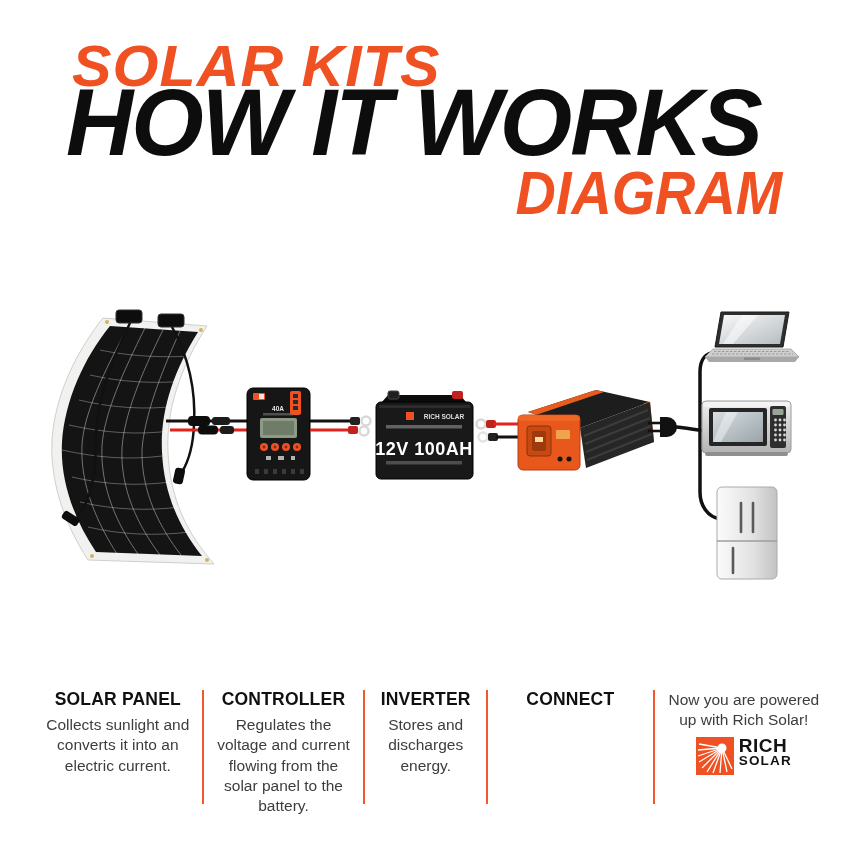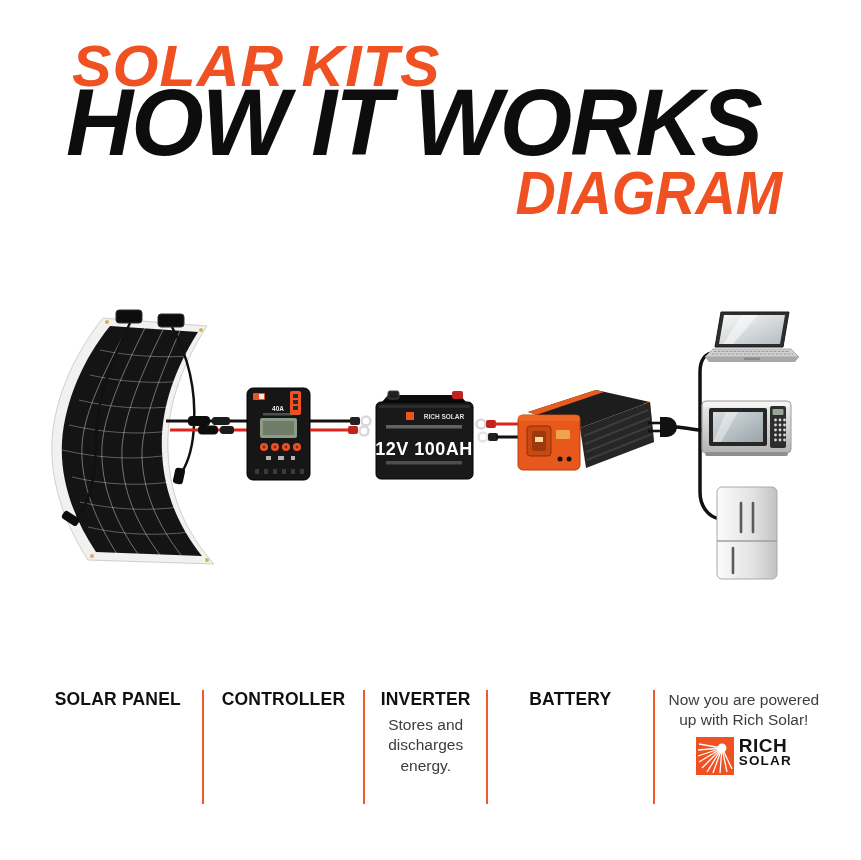--- a/index.html
+++ b/index.html
@@ -263,36 +263,38 @@
           <path d="M753,503 L753,532"></path>
         <path d="M733,548 L733,573"></path>
       </g>
     </g>
   </svg>
 
   <div class="legend">
 
     <div class="col c1">
       <h3>SOLAR PANEL</h3>
+      <p>Collects sunlight and converts it into an electric current.</p>
     </div>
     <div class="divider"></div>
 
     <div class="col c2">
       <h3>CONTROLLER</h3>
+      <p>Regulates the voltage and current flowing from the solar panel to the battery.</p>
     </div>
     <div class="divider"></div>
 
     <div class="col c3">
       <h3>INVERTER</h3>
       <p>Stores and discharges energy.</p>
     </div>
     <div class="divider"></div>
 
     <div class="col c4">
-      <h3>BATTERY</h3>
+      <h3>CONNECT</h3>
     </div>
     <div class="divider"></div>
 
     <div class="col c5">
       <p>Now you are powered up with Rich Solar!</p>
       <div class="brand-row">
         <svg width="38" height="38" viewBox="0 0 38 38">
           <rect x="0" y="0" width="38" height="38" fill="#F05123"></rect>
           <g stroke="#ffffff" stroke-width="1.3">
             <path d="M26,11 L3,7"></path>

